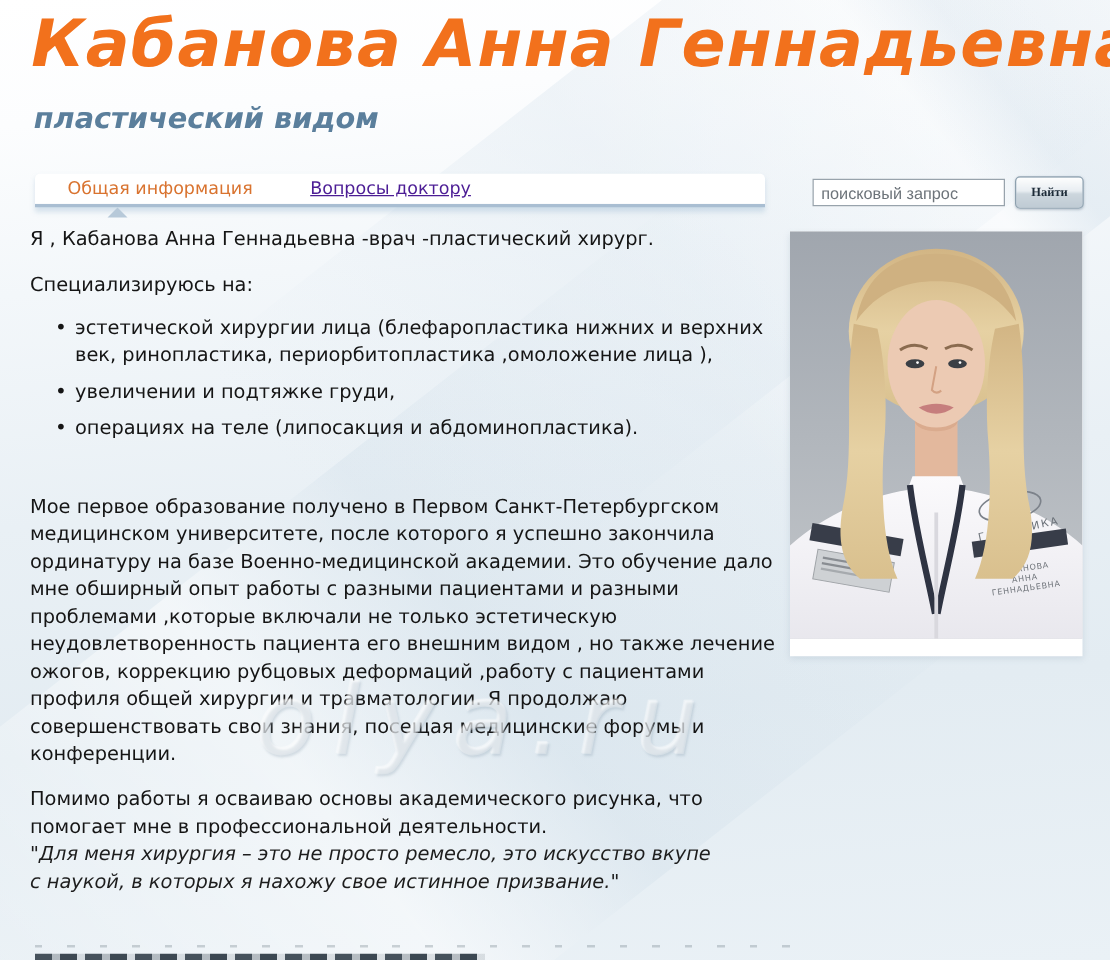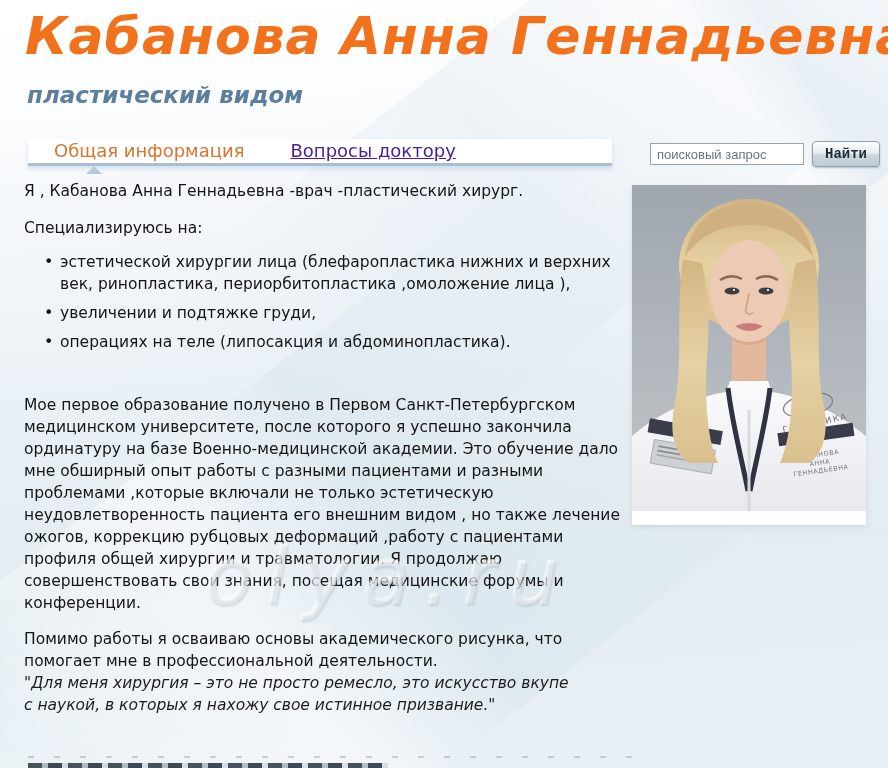--- a/index.html
+++ b/index.html
@@ -17,33 +17,33 @@
   
   .title{position:absolute;left:25px;top:6px;margin:0;font-size:52px;line-height:60px;
     font-weight:bold;font-style:italic;letter-spacing:1px;color:#f2711c;white-space:nowrap;}
   .subtitle{position:absolute;left:27px;top:82px;margin:0;font-size:23px;
     font-weight:bold;font-style:italic;color:#5b7f9c;}
 
   
   .tabbar{position:absolute;left:28px;top:139px;width:584px;height:24px;background:#ffffff;
     border-radius:4px 4px 0 0;border-bottom:3px solid #a9bed2;
     box-shadow:0 3px 4px rgba(150,180,205,.35);display:flex;align-items:center;}
-  .tab{font-size:18px;line-height:24px;padding:0 14px;cursor:pointer;white-space:nowrap;}
+  .tab{font-size:14px;line-height:24px;padding:0 14px;cursor:pointer;white-space:nowrap;}
   .tab.active{color:#d9732f;text-decoration:none;margin-left:12px;}
   .tab.inactive{color:#4c1d95;text-decoration:underline;margin-left:18px;}
   .tab-pointer{position:absolute;left:58px;top:27px;width:0;height:0;
     border-left:8px solid transparent;border-right:8px solid transparent;border-bottom:8px solid #b7c9d9;}
 
   
   .search{position:absolute;left:650px;top:141px;display:flex;align-items:center;}
   .search input{width:140px;height:20px;border:1px solid #98a3ac;background:#fff;
     font-family:Liberation Sans, sans-serif;font-size:13px;color:#444;padding:0 6px;outline:none;}
   .search input::placeholder{color:#6d747a;}
-  .search button{margin-left:8px;height:26px;padding:0 12px;font-family:Liberation Mono, monospace;
-    font-size:14px;font-weight:bold;color:#1d2b38;cursor:pointer;
+  .search button{margin-left:8px;height:26px;padding:0 12px;font-family:Liberation Serif, serif;
+    font-size:10px;font-weight:bold;color:#1d2b38;cursor:pointer;
     border:1px solid #8da0ae;border-radius:4px;
     background:linear-gradient(180deg,#fdfefe 0%,#e8edf1 45%,#ccd6dd 55%,#bfcbd4 100%);
     box-shadow:0 1px 2px rgba(100,120,140,.4);}
 
   
   .content{position:absolute;left:24px;top:180px;width:596px;font-size:15.5px;line-height:22px;}
   .content p{margin:0;}
   .p-intro{margin-bottom:15px !important;}
   .p-spec{margin-bottom:12px !important;}
   ul.spec-list{list-style:none;margin:0 0 41px 20px;padding:0;}

